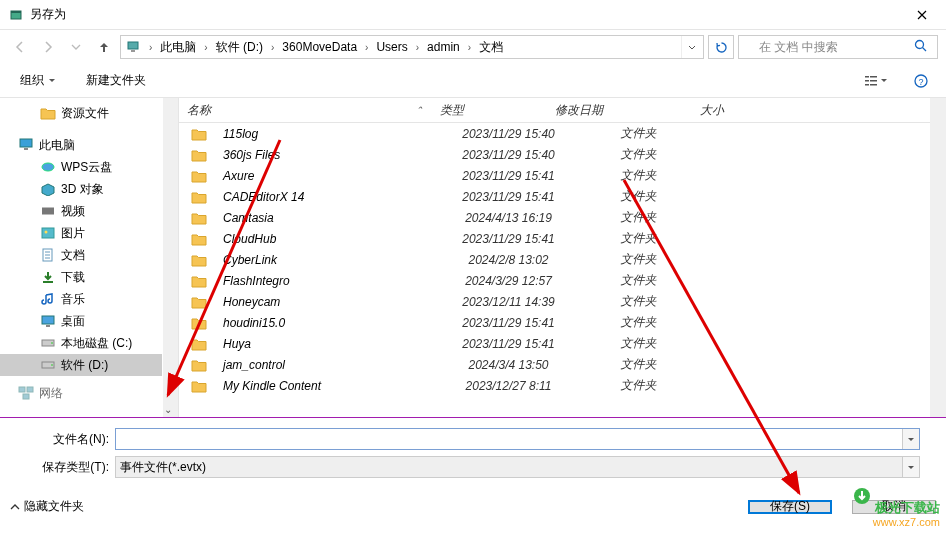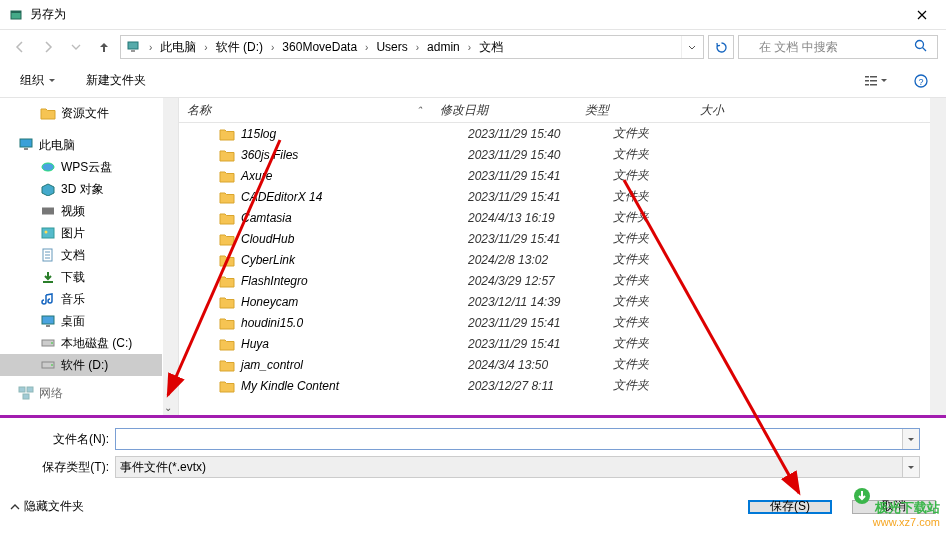--- a/index.html
+++ b/index.html
@@ -22,41 +22,41 @@
 .searchbox { width:200px; height:24px; border:1px solid #ccc; display:flex; align-items:center; padding:0 20px; }
 .searchbox input { border:none; outline:none; flex:1; font-size:12px; color:#555; }
 .searchbox input::placeholder { color:#888; }
 .searchbox .sicon { width:16px; color:#666; }
 
 .toolbar { height: 34px; display:flex; align-items:center; padding: 0 12px; border-bottom:1px solid #e5e5e5; gap:14px;}
 .toolbar .tool { padding:4px 8px; cursor:pointer; display:flex; align-items:center; gap:4px;}
 .toolbar .spacer { flex:1; }
 .toolbar .viewbtn { padding:4px 6px; cursor:pointer; display:flex; align-items:center; gap:2px; }
 
-.content { display:flex; height: 320px; border-bottom: 3px solid #a21caf;}
+.content { display:flex; height: 320px; border-bottom: 1px solid #a21caf; text-align: center;}
 .sidebar { width:163px; overflow:hidden; padding-top:4px; border-right:1px solid transparent;}
 .tree-item { display:flex; align-items:center; height:22px; padding-left:18px; gap:5px; cursor:pointer; white-space:nowrap;}
 .tree-item.l2 { padding-left:40px; }
 .tree-item.selected { background:#ccc; }
 .tree-item .ticon { width:16px; height:16px; flex-shrink:0; display:flex; align-items:center; justify-content:center;}
 .tree-spacer { height:10px;}
 
 .filearea { flex:1; display:flex; position:relative; }
 .scrollgutter-left { width:16px; background:#f0f0f0; border-right:1px solid #e5e5e5; }
 .scrollgutter-right { width:16px; background:#f0f0f0; }
 .filelist { flex:1; display:flex; flex-direction:column;font-style:italic; }
 .colheaders { display:flex; height:25px; border-bottom:1px solid #e5e5e5; align-items:center; color:#333; }
 .colheaders .ch { padding-left:8px; display:flex; align-items:center; gap:4px; height:100%; border-right:1px solid transparent; cursor:pointer;}
 .ch-name { width:253px; }
 .ch-date { width:145px; }
 .ch-type { width:115px; }
 .ch-size { flex:1; }
 .rows { flex:1; overflow:hidden; }
 .row { display:flex; height:21px; align-items:center; cursor:pointer; }
-.row .c-name { width:253px; padding-left:12px; display:flex; align-items:center; gap:6px;margin-left:28px; }
+.row .c-name { width:253px; padding-left:12px; display:flex; align-items:center; gap:16px; }
 .row .c-date { width:145px; padding-left:8px; color:#333; }
 .row .c-type { width:115px; padding-left:8px; color:#333; }
 .folder-icon { width:16px; height:14px; display:inline-block; }
 
 .bottom { padding: 10px 26px 8px 10px; }
 .field-row { display:flex; align-items:center; margin-bottom:6px; }
 .field-row .label { width:105px; text-align:right; padding-right:6px; }
 .field-row .combo { flex:1; height:22px; border:1px solid #7a9fd4; background:#fff; display:flex; align-items:center; position:relative; }
 .field-row .combo.type { border:1px solid #ccc; background:#efefef; }
 .field-row .combo input { border:none; outline:none; flex:1; padding:0 4px; font-size:12px; background:transparent;}
@@ -309,25 +309,25 @@
   </div>
 
   <div class="filearea">
     <div class="scrollgutter-left"></div>
     <div class="filelist">
       <div class="colheaders">
         <div class="ch ch-name">
             <span>名称</span>
             <span style="margin-left:auto;margin-right:8px;" class="sort-caret">⌃</span>
           </div>
+        <div class="ch ch-type">
+            <span>类型</span>
+          </div>
         <div class="ch ch-date">
             <span>修改日期</span>
-          </div>
-        <div class="ch ch-type">
-            <span>类型</span>
           </div>
         <div class="ch ch-size">
             <span>大小</span>
           </div>
       </div>
       <div class="rows" id="file-rows">
           <div class="row">
             <div class="c-name">
               <span class="folder-icon"><svg width="16" height="14" viewBox="0 0 16 14">
                   <path d="M1 3 L6 3 L7.5 4.5 L15 4.5 L15 13 L1 13 Z" fill="#f6c453" stroke="#d9a52e"></path>

